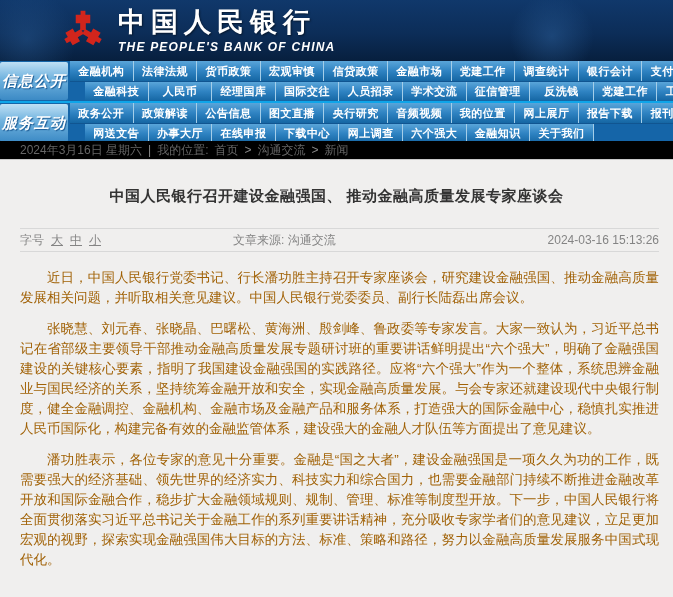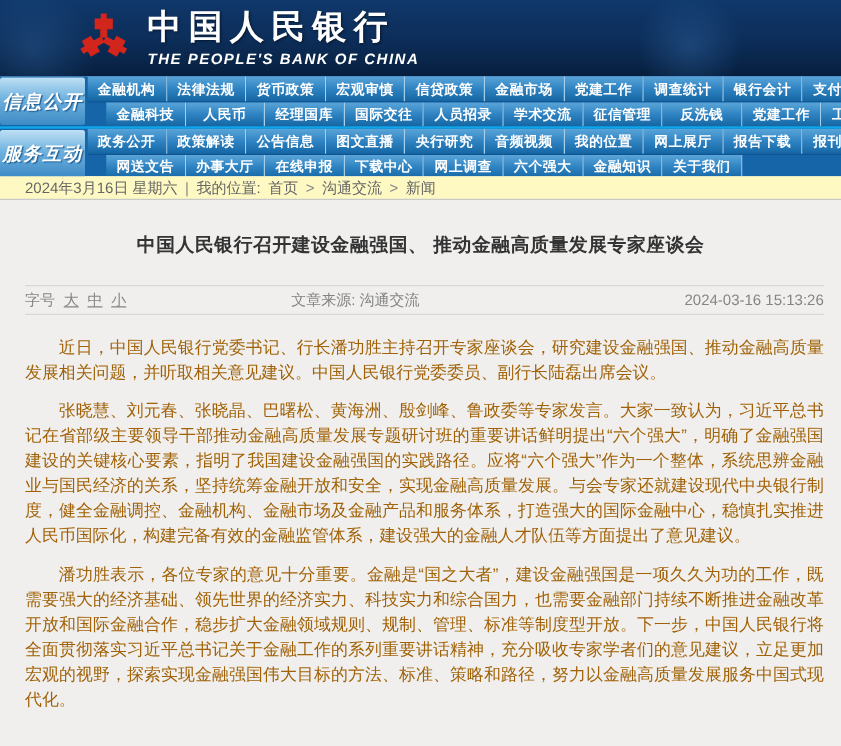--- a/index.html
+++ b/index.html
@@ -54,21 +54,21 @@
     background: linear-gradient(180deg, #5aa5d9 0%, #2f83c2 50%, #1566a3 100%);
     border-right: 1px solid #a4cee9;
     color: #ffffff; font-size: 11px; font-weight: bold;
     display: flex; align-items: center; justify-content: center;
     white-space: nowrap; cursor: pointer; letter-spacing: .5px;
   }
   .nav-cell.empty { background: #1565a8; border-right: none; cursor: default; }
 
   
   .breadcrumb-bar {
-    flex: none; height: 19px; background: #fef9c3;
+    flex: none; height: 19px; background: #000000;
     border-bottom: 1px solid #c9c9c9;
     display: flex; align-items: center; padding-left: 20px;
     font-size: 12px; color: #666666; gap: 6px; white-space: nowrap;
   }
   .breadcrumb-bar a { color: #666666; text-decoration: none; cursor: pointer; }
   .crumb-sep { color: #888888; }
 
   
   .content { flex: 1; background: #f0efee; overflow: hidden; }
   .article-title {

